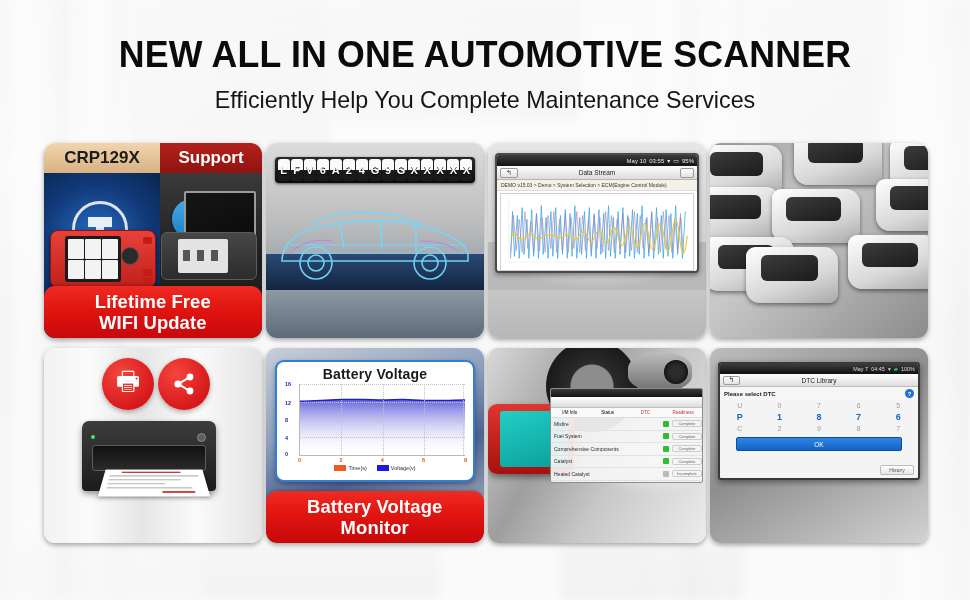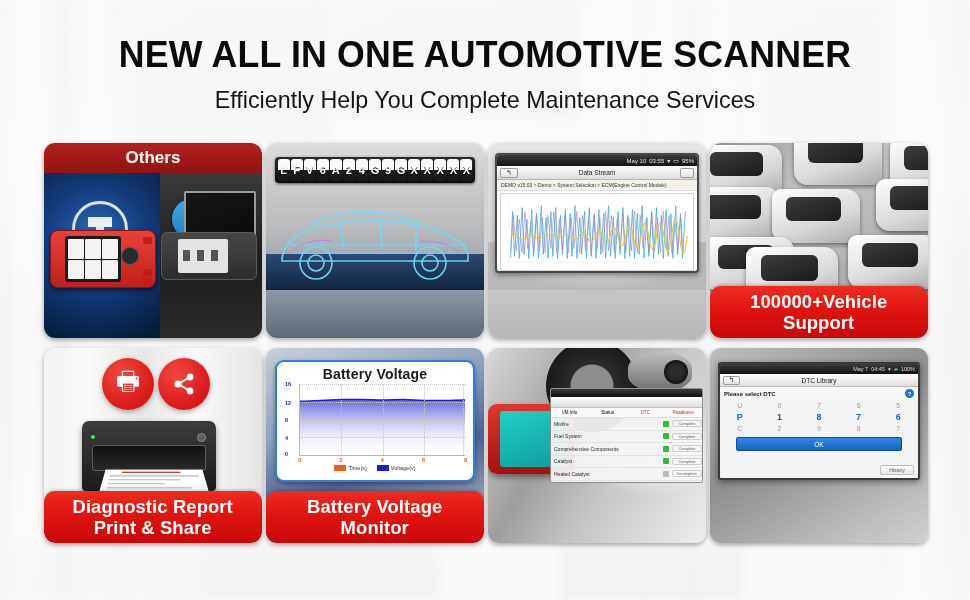--- a/index.html
+++ b/index.html
@@ -267,21 +267,28 @@
               <div class="gi"></div>
         </div>
           </div>
         <div class="dpad"></div>
         <div class="kb" style="top:6px;"></div>
         <div class="kb" style="top:38px;"></div>
         <div class="kb" style="top:47px;"></div>
       </div>
     </div>
     <div class="cmp-head">
-      <div class="cmp-right">Others</div>
+      <div class="cmp-left">CRP129X</div>
+      <div class="cmp-right">Support</div>
+    </div>
+    <div class="cap tall">
+      <div>
+        <span>Lifetime Free</span>
+        <span>WIFI Update</span>
+      </div>
     </div>
   </div>
 
   <div class="tile">
     <div class="art">
       <div class="t2bg"></div>
       <div class="t2reflect"></div>
       <svg class="carwire" viewBox="0 0 210 92">
         <g fill="none" stroke="#6fd9ff" stroke-width="1.6" opacity=".95">
           <path d="M12 64 C14 44 34 34 58 30 C84 25 120 24 146 30 C170 35 192 44 198 58 L198 66 L12 66 Z"></path>
@@ -359,26 +366,20 @@
       <div class="car" style="left:-14px;top:2px;width:86px;height:52px;"></div>
       <div class="car" style="left:84px;top:-12px;width:88px;height:54px;"></div>
       <div class="car" style="left:180px;top:-4px;width:86px;height:52px;"></div>
       <div class="car" style="left:-18px;top:44px;width:88px;height:54px;"></div>
       <div class="car" style="left:62px;top:46px;width:88px;height:54px;"></div>
       <div class="car" style="left:166px;top:36px;width:86px;height:52px;"></div>
       <div class="car" style="left:-6px;top:94px;width:90px;height:54px;"></div>
       <div class="car" style="left:36px;top:104px;width:92px;height:56px;"></div>
       <div class="car" style="left:138px;top:92px;width:90px;height:54px;"></div>
     </div>
-    <div class="cap tall">
-      <div>
-        <span>100000+Vehicle</span>
-        <span>Support</span>
-      </div>
-    </div>
   </div>
 
   <div class="tile">
     <div class="art">
       <div class="t5bg"></div>
       <div class="redcirc" style="left:58px;top:10px;">🖶</div>
       <div class="redcirc" style="left:114px;top:10px;">
         <svg width="26" height="26" viewBox="0 0 26 26">
           <circle cx="19" cy="6" r="3.4" fill="#fff"></circle>
             <circle cx="19" cy="20" r="3.4" fill="#fff"></circle>
@@ -391,26 +392,20 @@
           <div class="pwr"></div>
           <div class="slot"></div>
       </div>
       <div class="paper">
         <b class="r" style="width:60%;margin-left:18px;"></b>
           <b></b>
           <b style="width:70%"></b>
           <b style="width:55%"></b>
         <b style="width:80%"></b>
           <b class="r" style="width:30%;margin-left:60px;"></b>
-      </div>
-    </div>
-    <div class="cap tall">
-      <div>
-        <span>Diagnostic Report</span>
-        <span>Print &amp; Share</span>
       </div>
     </div>
   </div>
 
   <div class="tile">
     <div class="art">
       <div class="t6bg"></div>
       <div class="chartcard">
         <div class="chtitle">Battery Voltage</div>
         <div class="chbody">

